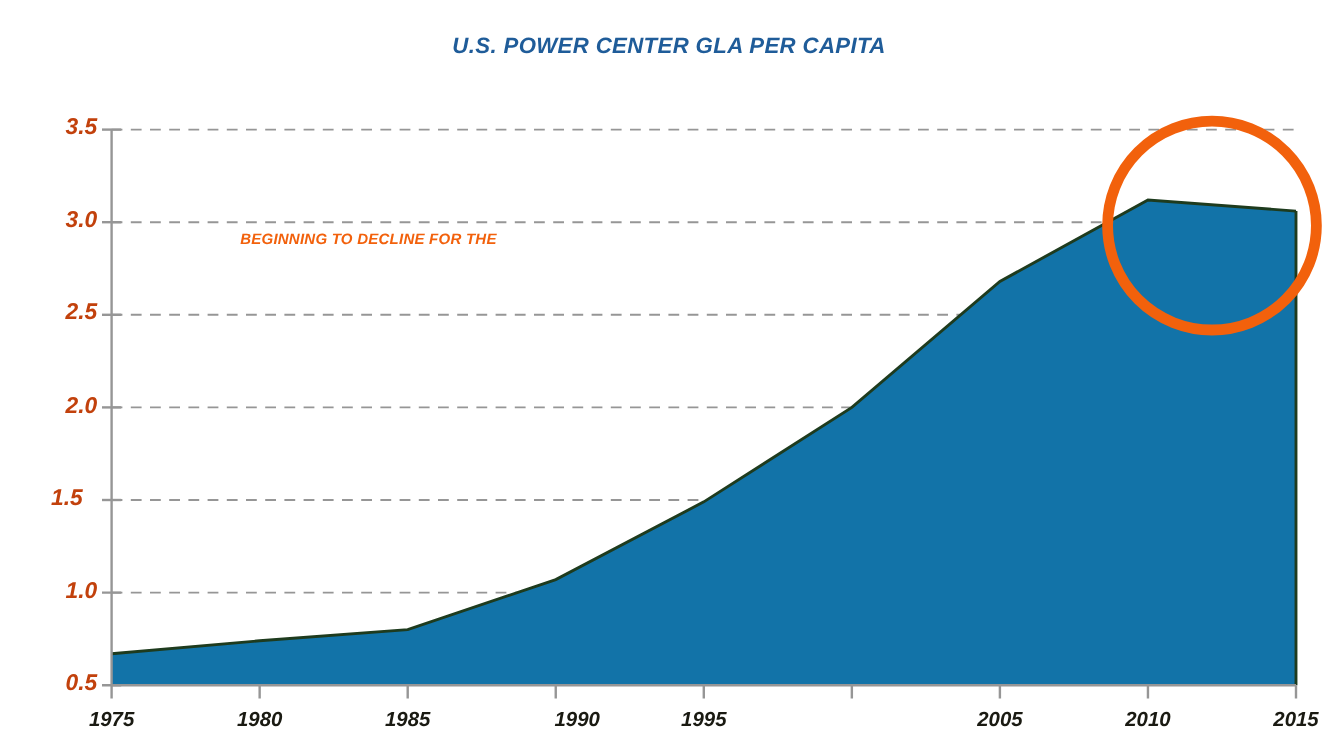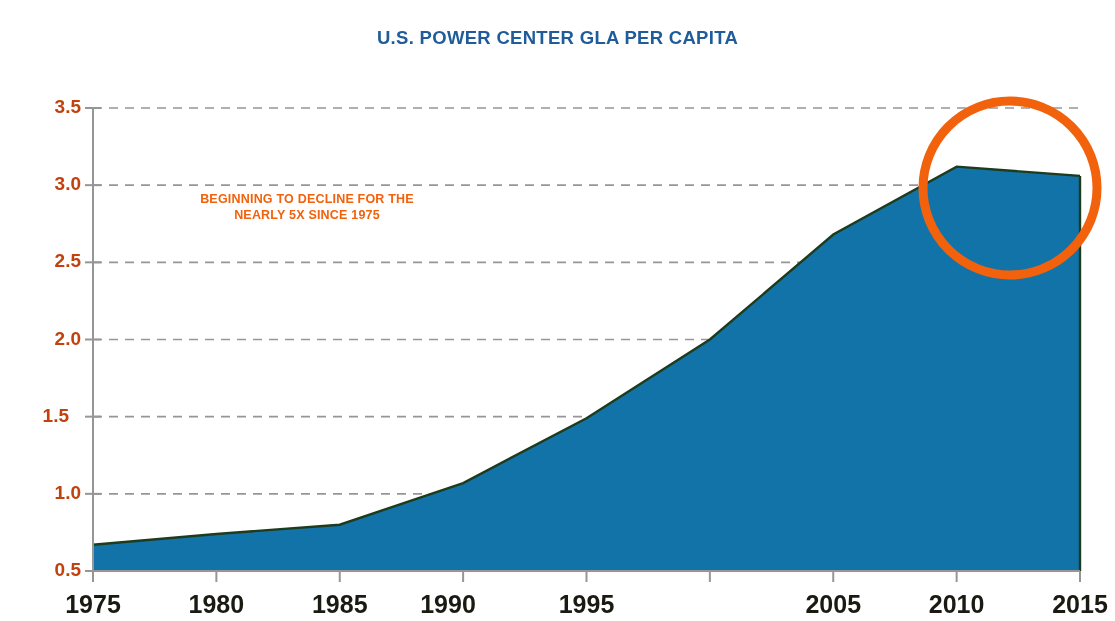--- a/index.html
+++ b/index.html
@@ -13,20 +13,21 @@
     font-family: "Liberation Sans", sans-serif;
     overflow: hidden;
     position: relative;
   }
   #chart-root {
     position: absolute;
     left: 0;
     top: 0;
     width: 1114px;
     height: 621px;
+    font-style: italic;
   }
   .chart-title {
     position: absolute;
     left: 0;
     top: 27px;
     width: 1115px;
     text-align: center;
     font-size: 18.5px;
     font-weight: bold;
     color: #1F5C99;
@@ -46,21 +47,21 @@
     text-align: right;
     font-size: 19px;
     font-weight: bold;
     color: #c2410c;
     font-family: "Liberation Sans", sans-serif;
   }
   .xtick-label {
     position: absolute;
     width: 80px;
     text-align: center;
-    font-size: 25px;
+    font-size: 17px;
     font-weight: bold;
     color: #1a1a12;
     font-family: "Liberation Sans", sans-serif;
   }
   .annotation-box {
     position: absolute;
     left: 167px;
     top: 192px;
     width: 280px;
     text-align: center;
@@ -127,26 +128,25 @@
       <div class="ytick-label" style="left: 23px; top: 404.667px;">1.5</div>
       <div class="ytick-label" style="left: 35px; top: 327.5px; text-align: right;">2.0</div>
       <div class="ytick-label" style="left: 35px; top: 250.333px;">2.5</div>
       <div class="ytick-label" style="left: 35px; top: 173.167px;">3.0</div>
       <div class="ytick-label" style="left: 35px; top: 96px;">3.5</div>
     </div>
   <div id="xtick-labels">
       <div class="xtick-label" style="left: 53px; top: 590px;">1975</div>
       <div class="xtick-label" style="left: 176.375px; top: 590px;">1980</div>
       <div class="xtick-label" style="left: 299.75px; top: 590px;">1985</div>
-      <div class="xtick-label" style="left: 408px; top: 590px;">1990</div>
+      <div class="xtick-label" style="left: 441px; top: 590px;">1990</div>
       <div class="xtick-label" style="left: 546.5px; top: 590px;">1995</div>
       <div class="xtick-label" style="left: 669.875px; top: 590px; margin-top: 36px;">2000</div>
       <div class="xtick-label" style="left: 793.25px; top: 590px;">2005</div>
       <div class="xtick-label" style="left: 916.625px; top: 590px;">2010</div>
       <div class="xtick-label" style="left: 1040px; top: 590px;">2015</div>
     </div>
 
   <div class="annotation-box" id="annotation-box">
       <div>BEGINNING  TO DECLINE FOR THE</div>
-      <div>NEARLY 5X SINCE 1975</div>
     </div>
 
 </div>
 
 </body></html>

